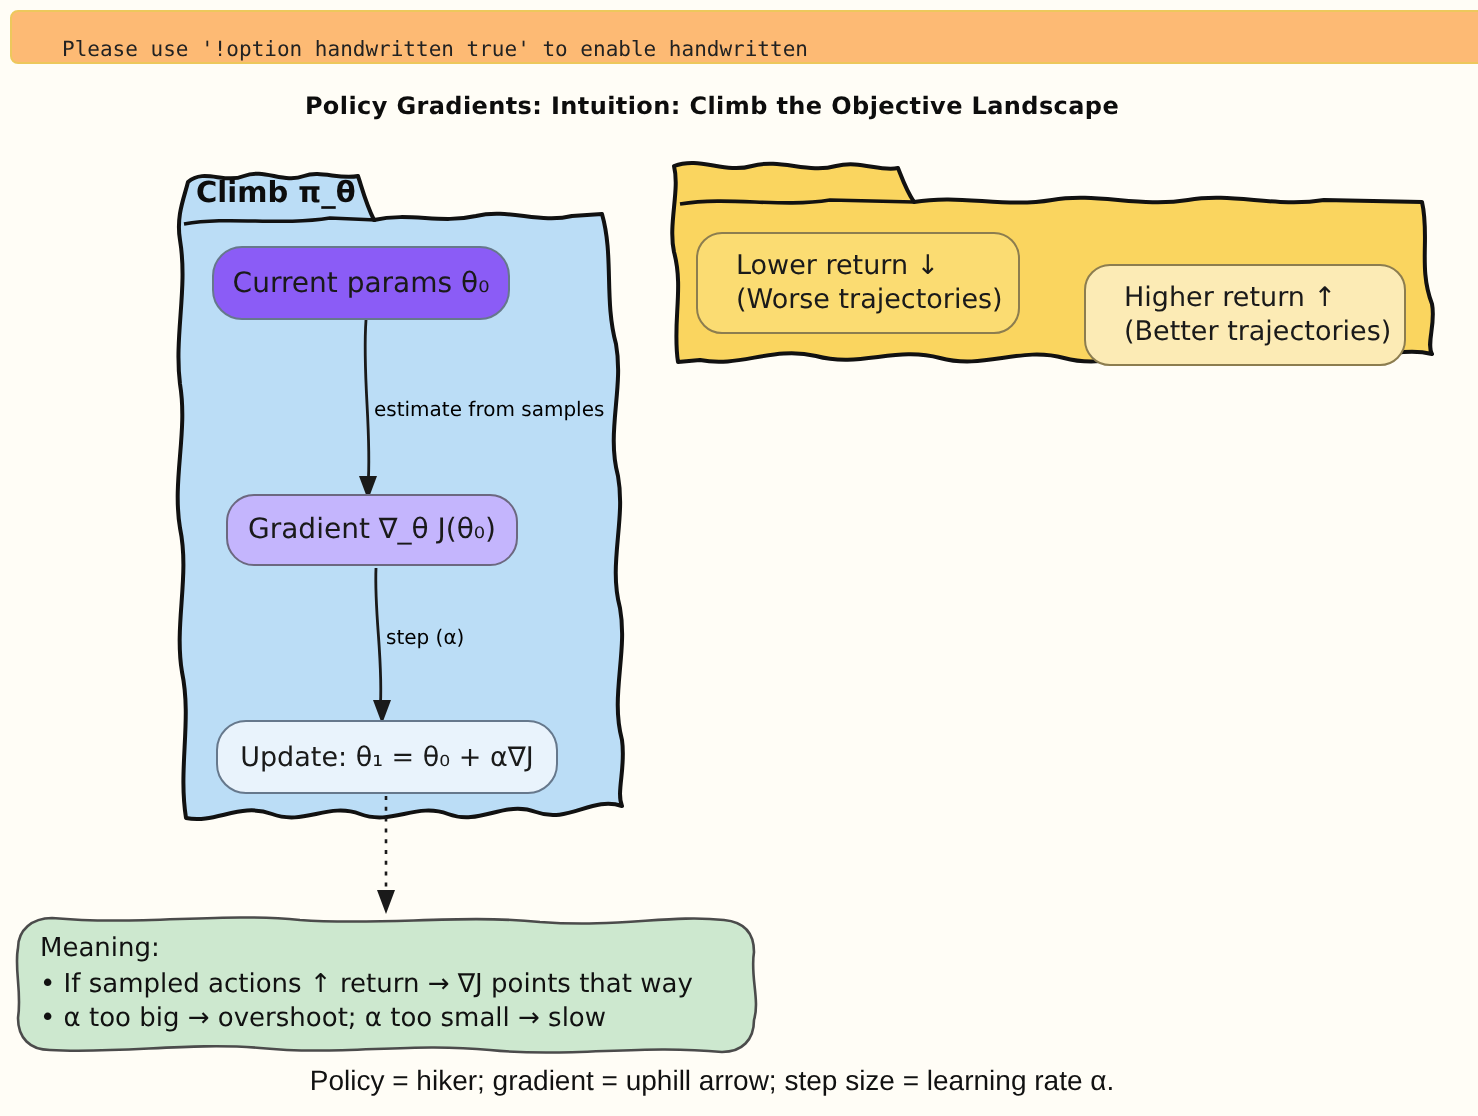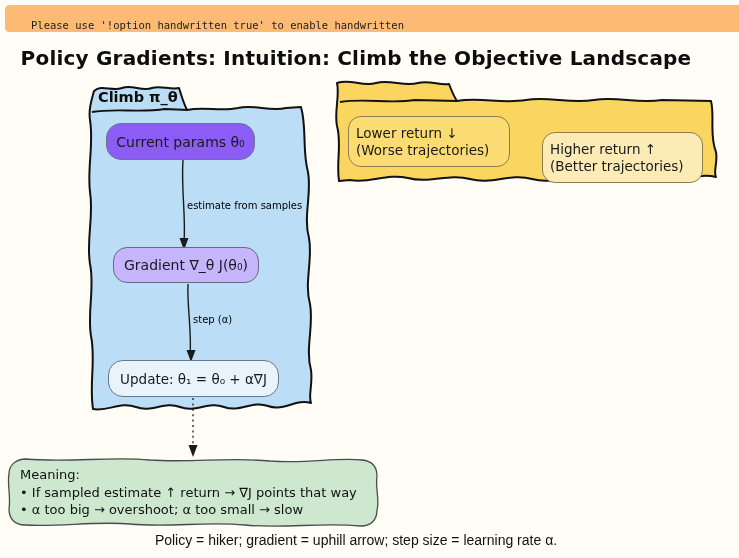--- a/index.html
+++ b/index.html
@@ -9,38 +9,38 @@
 
   .banner{
     position:absolute;left:5px;top:5px;width:722px;height:25px;
     background:#fdba74;border:1.5px solid #EDC85C;border-radius:4px;
     display:flex;align-items:flex-end;padding-left:25px;
     font-family:"DejaVu Sans Mono","Liberation Mono",monospace;
     font-size:10.5px;color:#222;
   }
   .title{
     position:absolute;left:0;top:46px;width:712px;text-align:center;
-    font-weight:bold;font-size:20px;color:#0d0d0d;letter-spacing:0.2px;
+    font-weight:bold;font-size:12px;color:#0d0d0d;letter-spacing:0.2px;
   }
   .cluster-label{position:absolute;font-weight:bold;font-size:14.5px;color:#0d0d0d;white-space:nowrap;}
   .lbl-policy{left:98px;top:89px;}
   .lbl-objective{left:341px;top:84px;}
 
   .node{
     position:absolute;display:flex;align-items:center;justify-content:center;
     font-size:14px;white-space:nowrap;box-sizing:border-box;
   }
   .node-current{left:106px;top:123px;width:149px;height:37px;background:#8b5cf6;
     border:1.2px solid #66788c;border-radius:15px;}
   .node-gradient{left:113px;top:247px;width:146px;height:36px;background:#c4b5fd;
     border:1.2px solid #6c6880;border-radius:14px;}
   .node-update{left:108px;top:360px;width:171px;height:37px;background:#E9F3FC;
     border:1.2px solid #66788c;border-radius:15px;font-size:13.5px;}
   .node-two-line{flex-direction:column;align-items:flex-start;justify-content:center;
-    padding-left:7px;font-size:13.5px;line-height:17px;}
+    padding-left:19px;font-size:13.5px;line-height:17px;}
   .node-lower{left:348px;top:116px;width:162px;height:51px;background:#FBDC72;
     border:1.2px solid #8c7d4f;border-radius:13px;}
   .node-higher{left:542px;top:116px;width:161px;height:51px;background:#FCEBB5;
     border:1.2px solid #8c7d4f;border-radius:13px;margin-top:16px;}
 
   .edge-label{position:absolute;font-size:10px;white-space:nowrap;color:#000000;}
   .lbl-estimate{left:187px;top:200px;}
   .lbl-step{left:193px;top:314px;}
 
   .meaning-text{
@@ -117,19 +117,19 @@
     <span>Lower return ↓</span>
     <span>(Worse trajectories)</span>
   </div>
   <div class="node node-two-line node-higher">
     <span>Higher return ↑</span>
     <span>(Better trajectories)</span>
   </div>
 
   <div class="meaning-text">
     <div>Meaning:</div>
-    <div>• If sampled estimate ↑ return → ∇J points that way</div>
+    <div>• If sampled actions ↑ return → ∇J points that way</div>
     <div>• α too big → overshoot; α too small → slow</div>
   </div>
 
   <div class="caption">Policy = hiker; gradient = uphill arrow; step size = learning rate α.</div>
 
 </div>
 
 </body></html>

